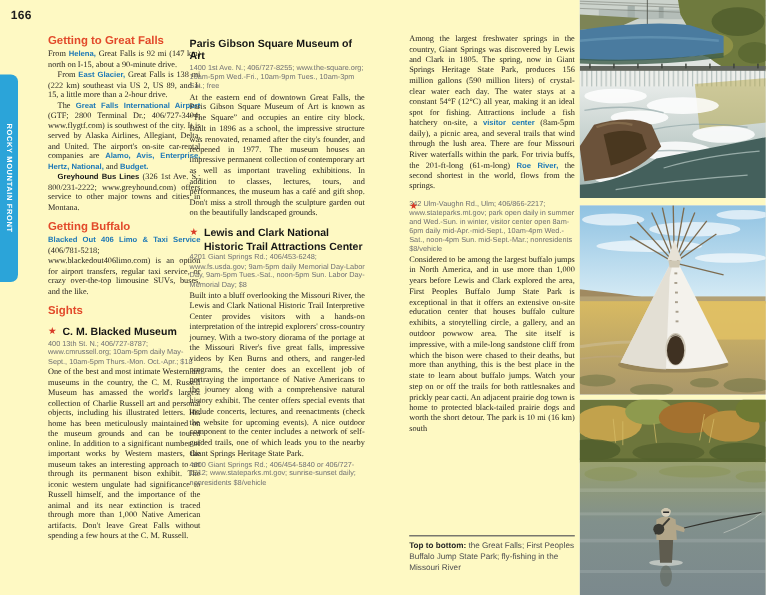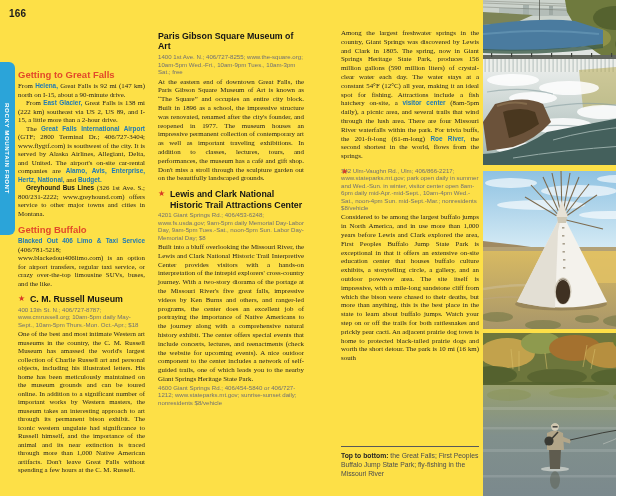--- a/index.html
+++ b/index.html
@@ -1,25 +1,25 @@
 <!DOCTYPE html>
 <html lang="en"><head>
 <meta charset="utf-8">
 <title>Guidebook Page 166</title>
 <style>
   html,body{margin:0;padding:0;background:#ffffff;}
-  .page{position:relative;width:616px;height:496px;background:#fde047;overflow:hidden;
-        font-family:"Liberation Serif",serif;}
+  .page{position:relative;width:616px;height:496px;background:#fef9c3;overflow:hidden;
+        font-family:"Liberation Serif",serif;padding-left:22px;}
   .page-num{position:absolute;left:9px;top:8px;font:bold 10px "Liberation Sans",sans-serif;color:#1c1c1c;letter-spacing:.2px;}
   .side-tab{position:absolute;left:0;top:62px;width:15px;height:173px;background:#2ba4d9;
             border-radius:0 6px 6px 0;display:flex;align-items:center;justify-content:center;}
   .side-tab span{writing-mode:vertical-rl;font:bold 6.2px "Liberation Sans",sans-serif;color:#fff;
                  letter-spacing:.55px;white-space:nowrap;}
   .col{position:absolute;top:29px;}
-  .col1{left:18px;width:127px;margin-top:40px;}
+  .col1{left:40px;width:127px;}
   .col2{left:158px;width:146px;}
   .col3{left:341px;width:138px;}
   .h-red{font:bold 9.5px/11px "Liberation Sans",sans-serif;color:#e2492a;margin:6px 0 2px;}
   .h-red.first{margin-top:0;}
   .h-sub{font:bold 8.8px/10.4px "Liberation Sans",sans-serif;color:#161616;margin:6px 0 1.5px;position:relative;}
   .h-sub.starred{padding-left:12px;}
   .h-sub.top{margin-top:2px;}
   .star{position:absolute;left:0;top:0;font-size:8px;color:#d83a26;font-family:"DejaVu Sans",sans-serif;}
   .info{font:6.1px/7.4px "Liberation Sans",sans-serif;color:#707073;margin:0 0 2px;}
   .bp{font-size:6.9px;line-height:8.8px;color:#262320;text-align:justify;margin:0;hyphens:auto;}
@@ -48,23 +48,24 @@
   </div>
 
   <div class="col col1">
     <div class="h-red first">Getting to Great Falls</div>
     <p class="bp"><span>From </span><span class="lnk">Helena,</span><span> Great Falls is 92 mi (147 km) north on I-15, about a 90-minute drive.</span></p>
     <p class="bp ind"><span>From </span><span class="lnk">East Glacier,</span><span> Great Falls is 138 mi (222 km) southeast via US 2, US 89, and I-15, a little more than a 2-hour drive.</span></p>
     <p class="bp ind"><span>The </span><span class="lnk">Great Falls International Airport</span><span> (GTF; 2800 Terminal Dr.; 406/727-3404; www.flygtf.com) is southwest of the city. It is served by Alaska Airlines, Allegiant, Delta, and United. The airport's on-site car-rental companies are </span><span class="lnk">Alamo, Avis, Enterprise, Hertz, National,</span><span> and </span><span class="lnk">Budget.</span></p>
     <p class="bp ind"><span class="bld">Greyhound Bus Lines</span><span> (326 1st Ave. S.; 800/231-2222; www.greyhound.com) offers service to other major towns and cities in Montana.</span></p>
     <div class="h-red">Getting Buffalo</div>
     <p class="bp"><span class="lnk">Blacked Out 406 Limo &amp; Taxi Service</span><span> (406/781-5218; www.blackedout406limo.com) is an option for airport transfers, regular taxi service, or crazy over-the-top limousine SUVs, buses, and the like.</span></p>
+    <div class="h-red">Sights</div>
     <div class="h-sub starred">
       <span class="star">★</span>
-      <span>C. M. Russell Museum</span>
+      <span>C. M. Blacked Museum</span>
     </div>
     <p class="info">400 13th St. N.; 406/727-8787; www.cmrussell.org; 10am-5pm daily May-Sept., 10am-5pm Thurs.-Mon. Oct.-Apr.; $18</p>
     <p class="bp">One of the best and most intimate Western art museums in the country, the C. M. Russell Museum has amassed the world's largest collection of Charlie Russell art and personal objects, including his illustrated letters. His home has been meticulously maintained on the museum grounds and can be toured online. In addition to a significant number of important works by Western masters, the museum takes an interesting approach to art through its permanent bison exhibit. The iconic western ungulate had significance to Russell himself, and the importance of the animal and its near extinction is traced through more than 1,000 Native American artifacts. Don't leave Great Falls without spending a few hours at the C. M. Russell.</p>
   </div>
 
   <div class="col col2">
     <div class="h-sub top">Paris Gibson Square Museum of Art</div>
     <p class="info">1400 1st Ave. N.; 406/727-8255; www.the-square.org; 10am-5pm Wed.-Fri., 10am-9pm Tues., 10am-3pm Sat.; free</p>
     <p class="bp">At the eastern end of downtown Great Falls, the Paris Gibson Square Museum of Art is known as “The Square” and occupies an entire city block. Built in 1896 as a school, the impressive structure was renovated, renamed after the city's founder, and reopened in 1977. The museum houses an impressive permanent collection of contemporary art as well as important traveling exhibitions. In addition to classes, lectures, tours, and performances, the museum has a café and gift shop. Don't miss a stroll through the sculpture garden out on the beautifully landscaped grounds.</p>
     <div class="h-sub starred">

